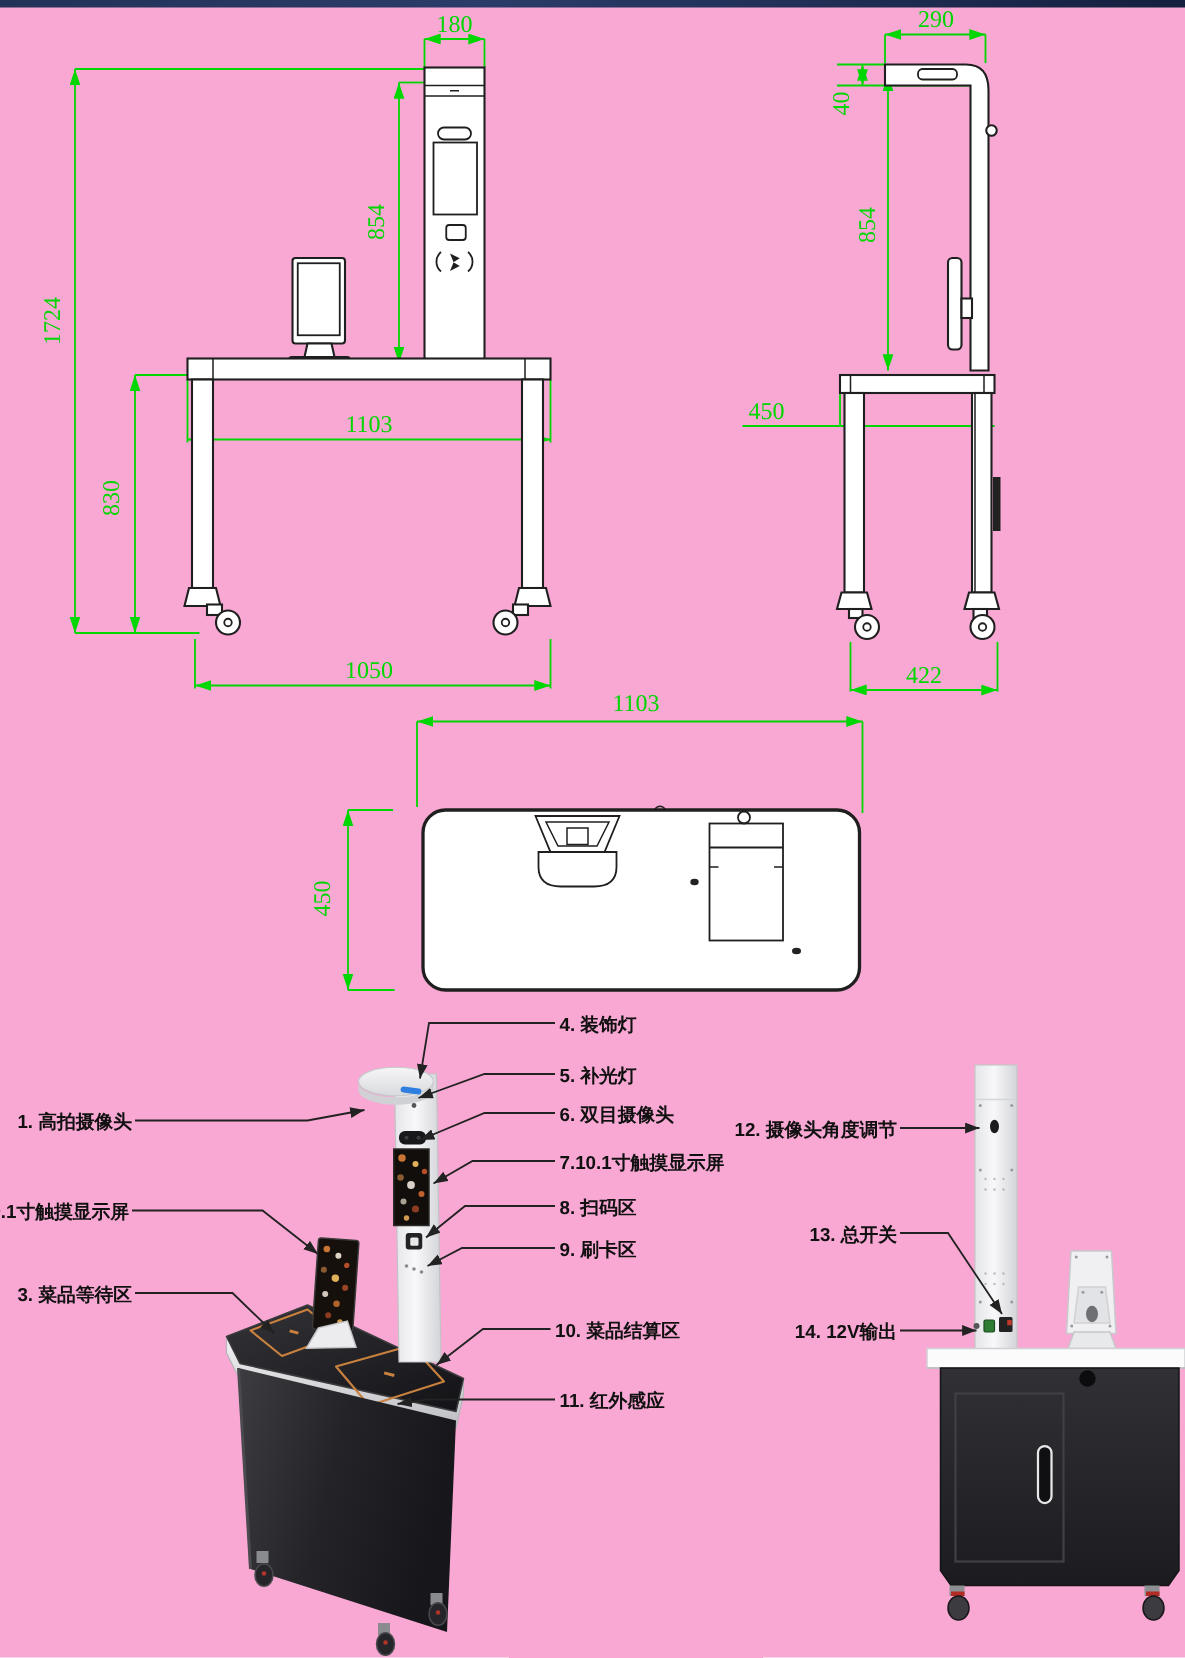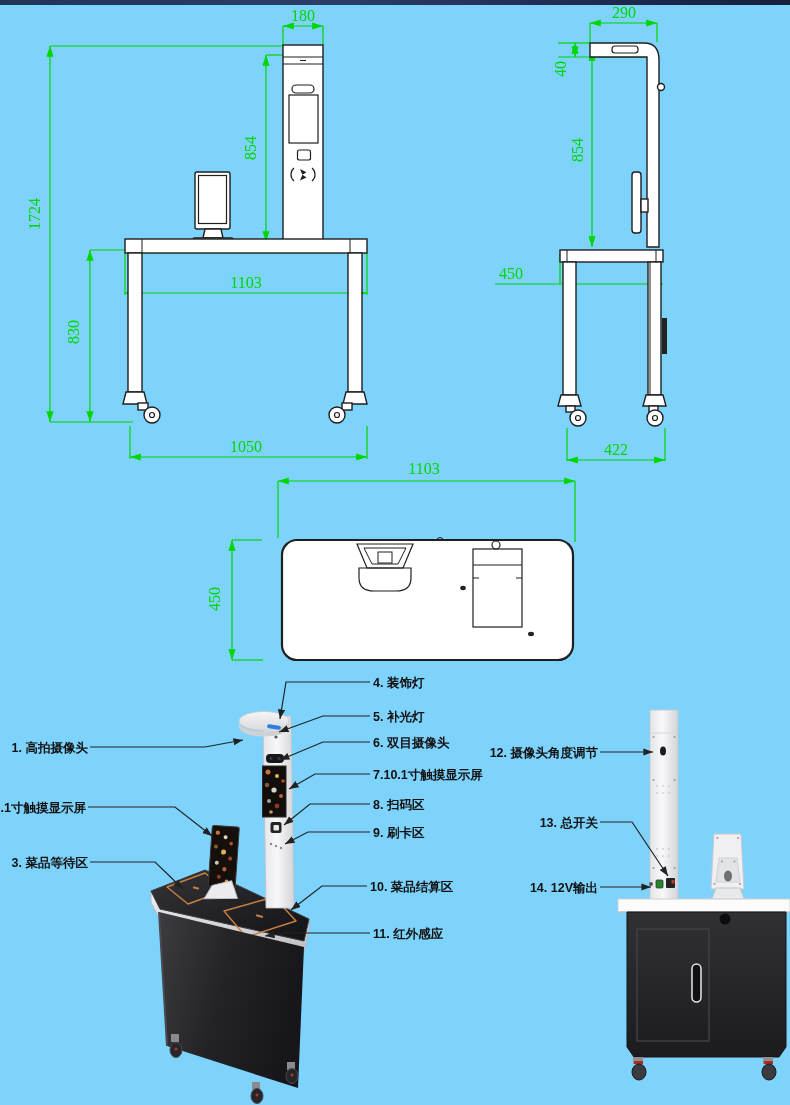--- a/index.html
+++ b/index.html
@@ -1,16 +1,16 @@
 <!DOCTYPE html>
 <html><head>
 <meta charset="utf-8">
 <style>
   html,body{margin:0;padding:0;background:#fff;}
-  .stage{position:relative;width:790px;height:1105px;background:#7dd3fc;overflow:hidden;
+  .stage{position:relative;width:790px;height:1105px;background:#f9a8d4;overflow:hidden;
          font-family:"Liberation Sans",sans-serif;}
   .banner{position:absolute;top:0;left:0;width:790px;height:5px;
           background:linear-gradient(90deg,#233257 0%,#2c3c6a 40%,#15203f 100%);}
   svg{position:absolute;top:0;left:0;}
   .dim{stroke:#00d600;stroke-width:1.2;fill:none;}
   .dimt{fill:#00d600;font-family:"Liberation Serif",serif;font-size:16px;}
   .ol{stroke:#1f1f1f;stroke-width:1.4;fill:#ffffff;}
   .oln{stroke:#1f1f1f;stroke-width:1.2;fill:none;}
   .thin{stroke:#1f1f1f;stroke-width:1;fill:none;}
   .lead{stroke:#222222;stroke-width:1.2;fill:none;}

